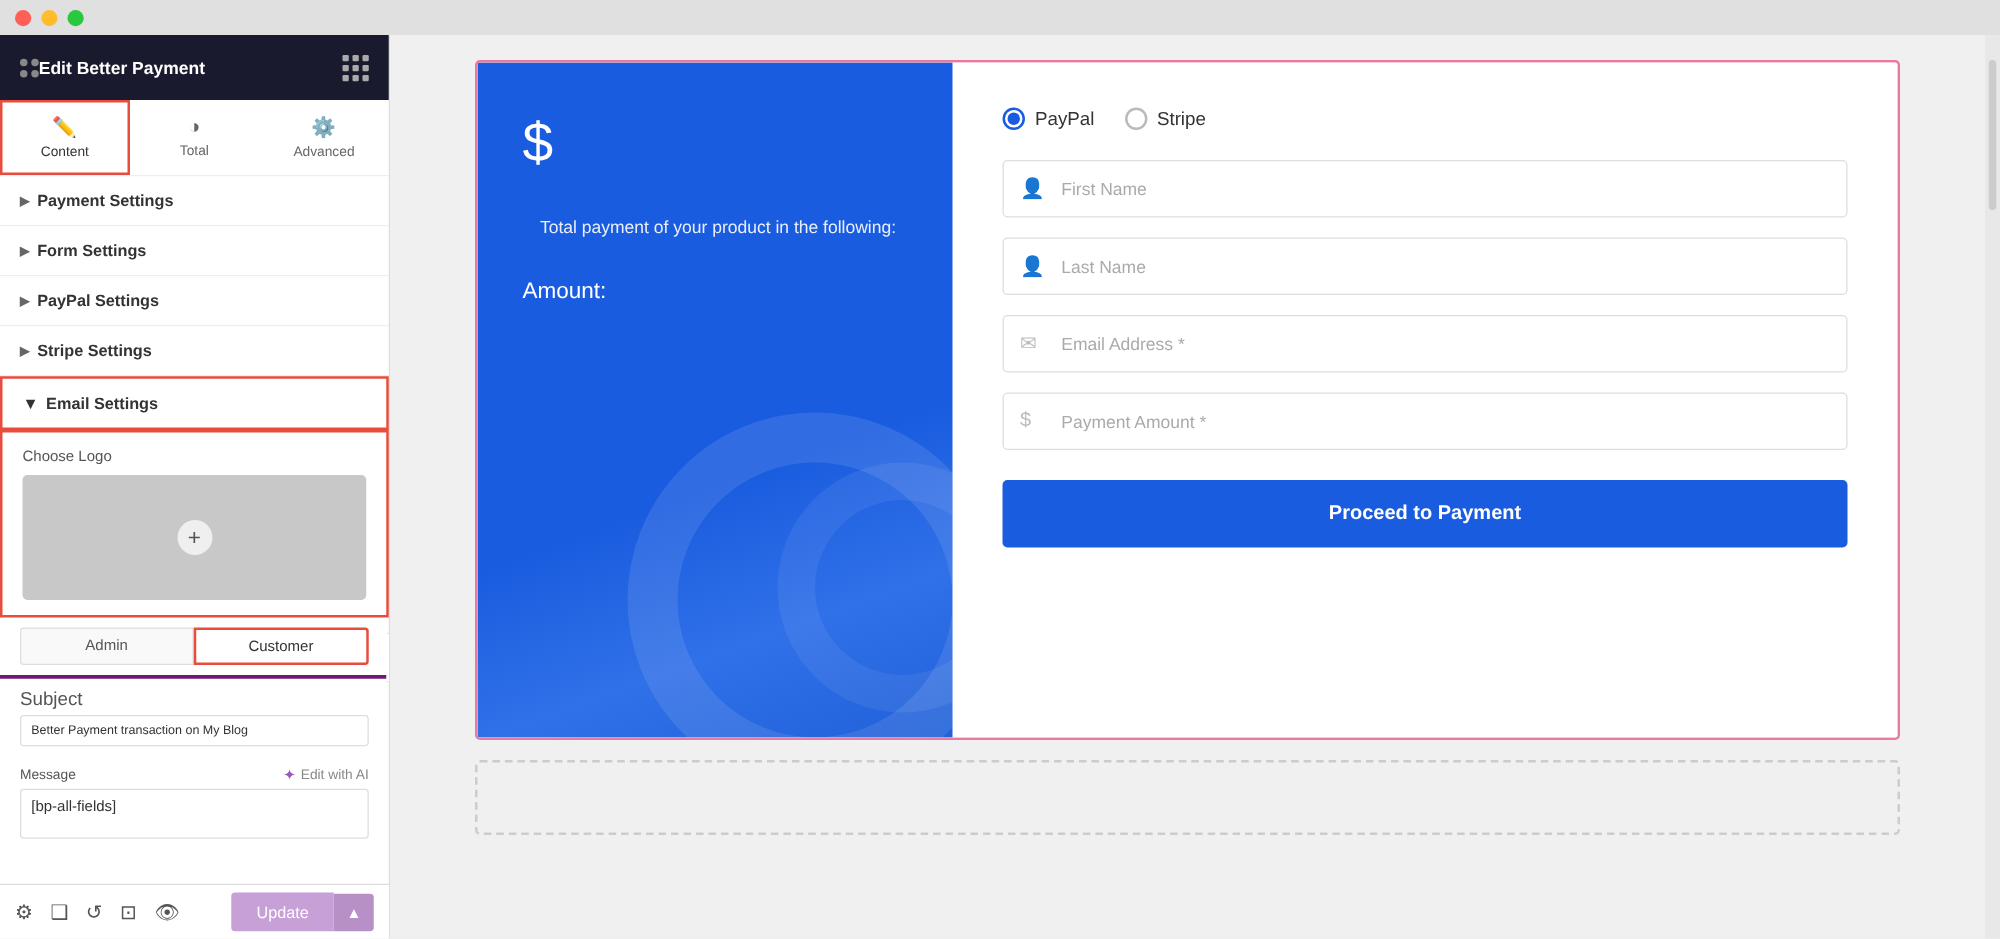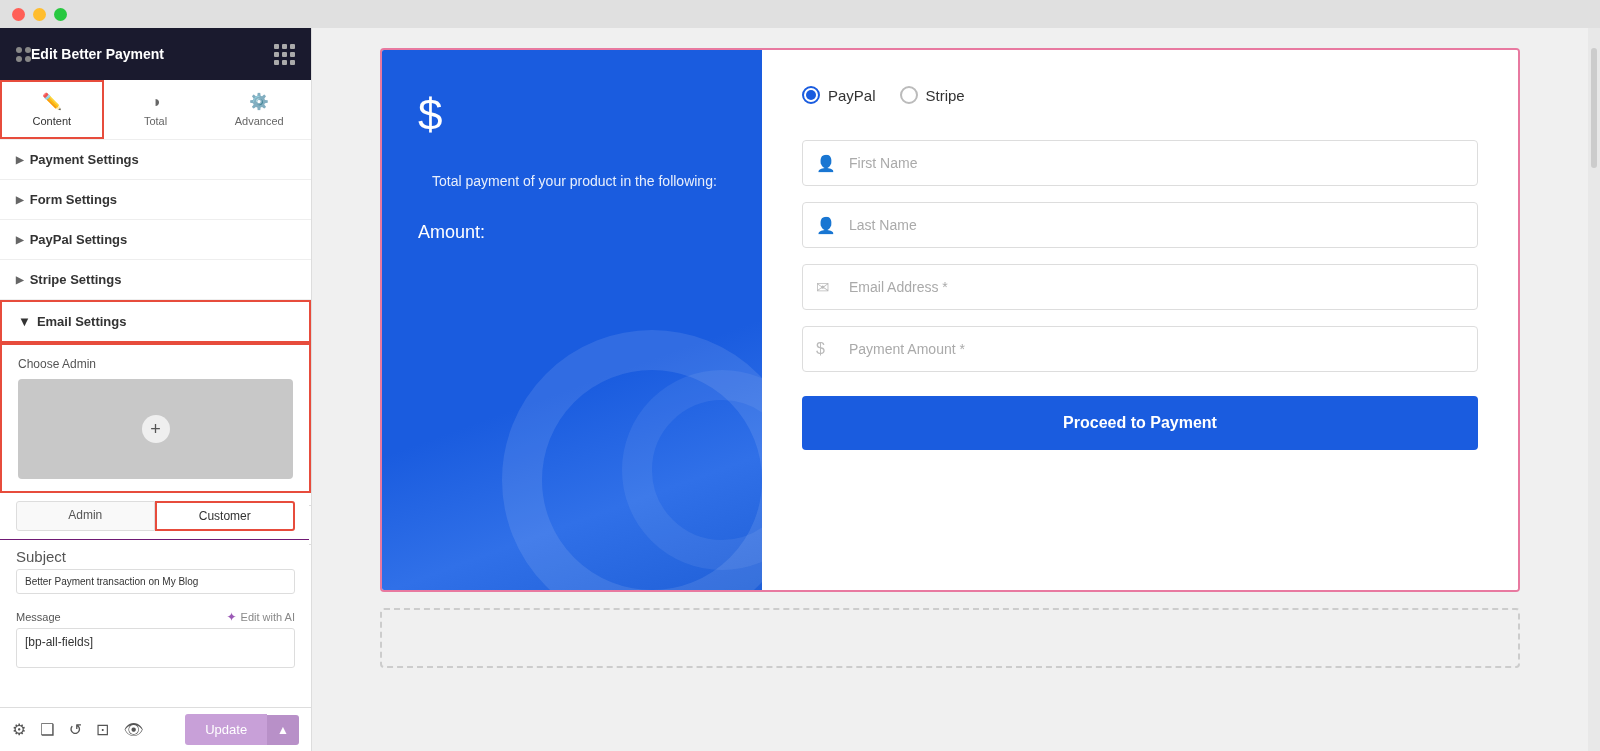--- a/index.html
+++ b/index.html
@@ -171,21 +171,21 @@
       background: rgba(255,255,255,0.7);
       border-radius: 50%;
       display: flex; align-items: center; justify-content: center;
       font-size: 18px;
       color: #555;
     }
 
     
     .email-tabs {
       display: flex;
-      border-bottom: 1px solid #701a75;
+      border-bottom: 3px solid #701a75;
       padding: 8px 16px;
       gap: 0;
       flex-shrink: 0;
     }
     .email-tab {
       flex: 1;
       padding: 6px 4px;
       font-size: 12px;
       text-align: center;
       cursor: pointer;
@@ -403,21 +403,21 @@
       flex: 1;
       padding: 36px 40px;
       background: #fff;
     }
 
     
     .payment-options {
       display: flex;
       align-items: center;
       gap: 24px;
-      margin-bottom: 36px;
+      margin-bottom: 24px;
     }
     .payment-option {
       display: flex;
       align-items: center;
       gap: 8px;
       font-size: 15px;
       color: #333;
       cursor: pointer;
     }
     .radio-outer {
@@ -572,21 +572,21 @@
     </div>
 
     <div class="email-settings-header">
       <span class="arrow">▼</span>
       <span>Email Settings</span>
     </div>
 
     <div class="sidebar-content">
 
       <div class="choose-logo-section">
-        <div class="choose-logo-label">Choose Admin</div>
+        <div class="choose-logo-label">Choose Logo</div>
         <div class="logo-upload-area">
           <div class="logo-plus">+</div>
         </div>
       </div>
 
       <div class="email-tabs">
         <div class="email-tab">Admin</div>
         <div class="email-tab active">Customer</div>
       </div>
 

